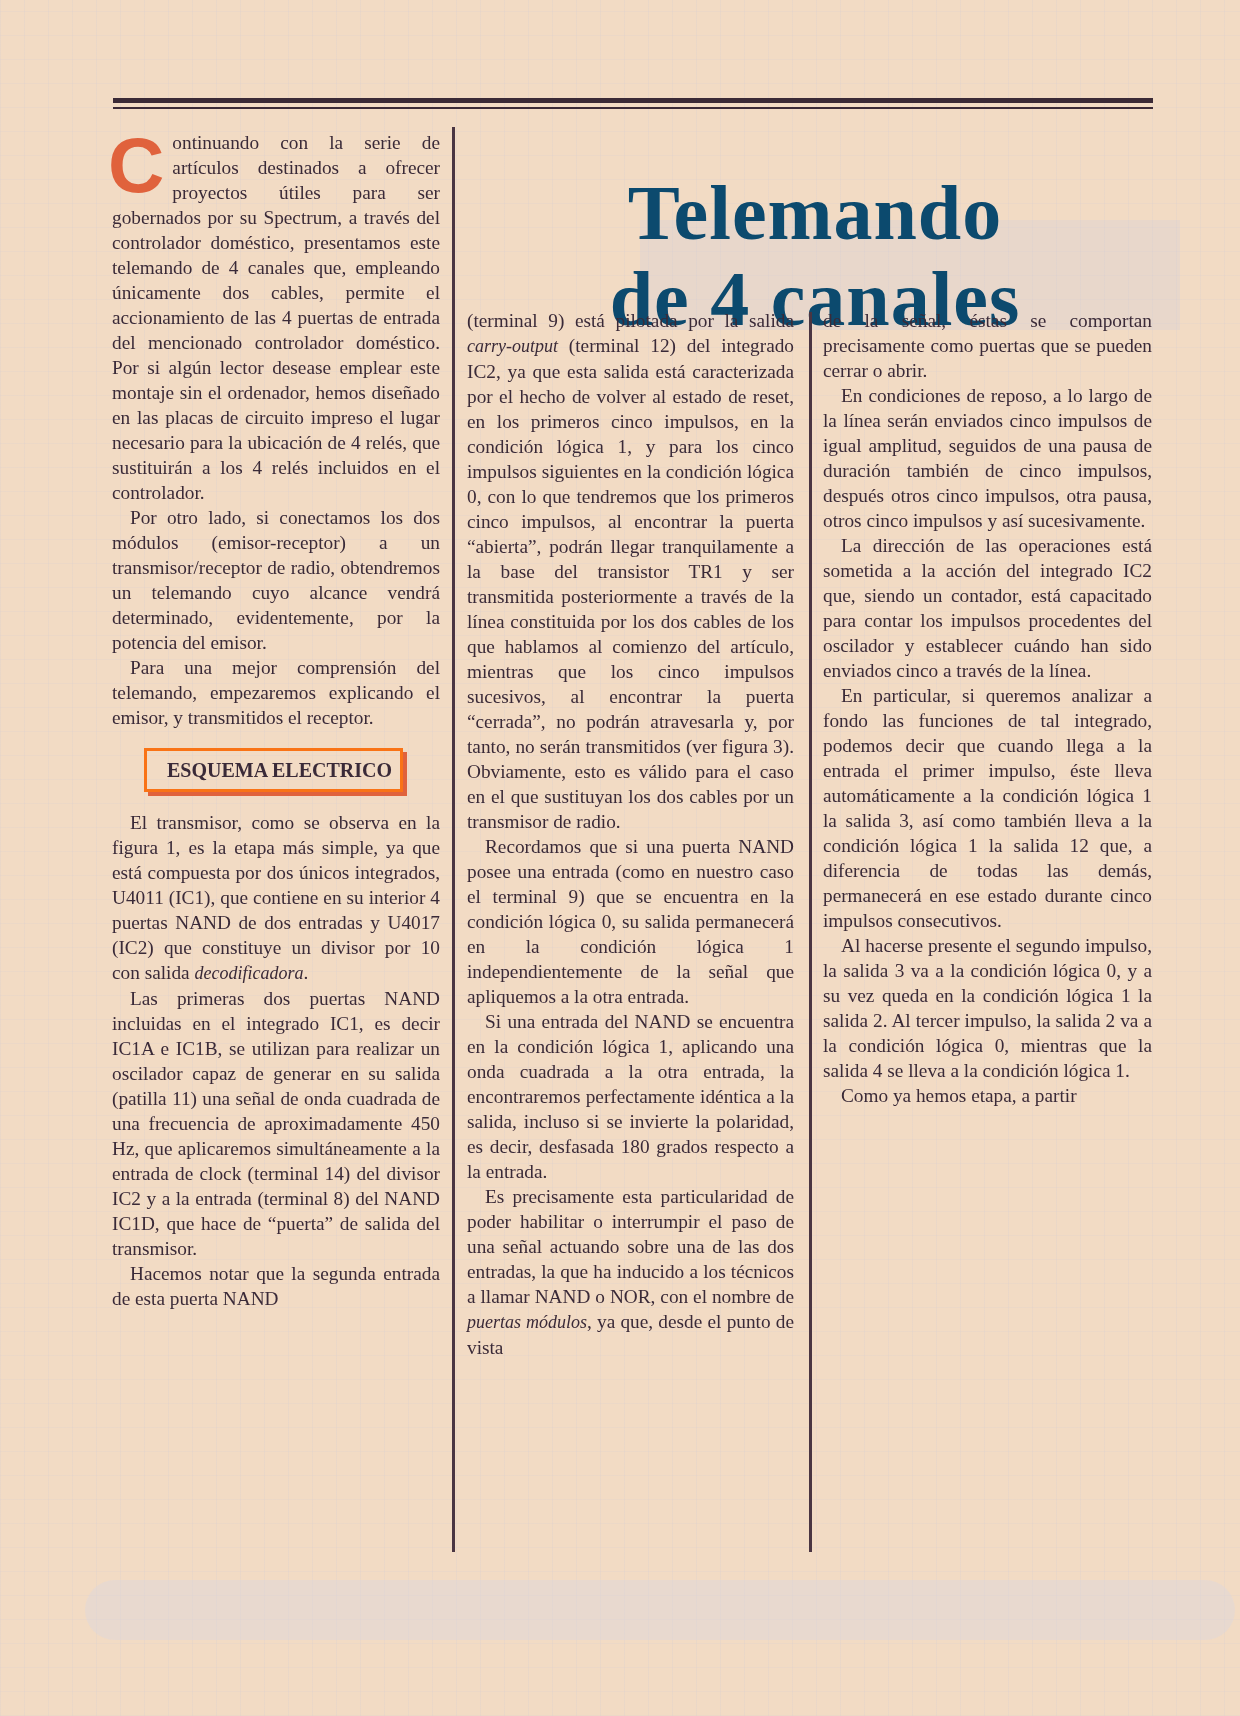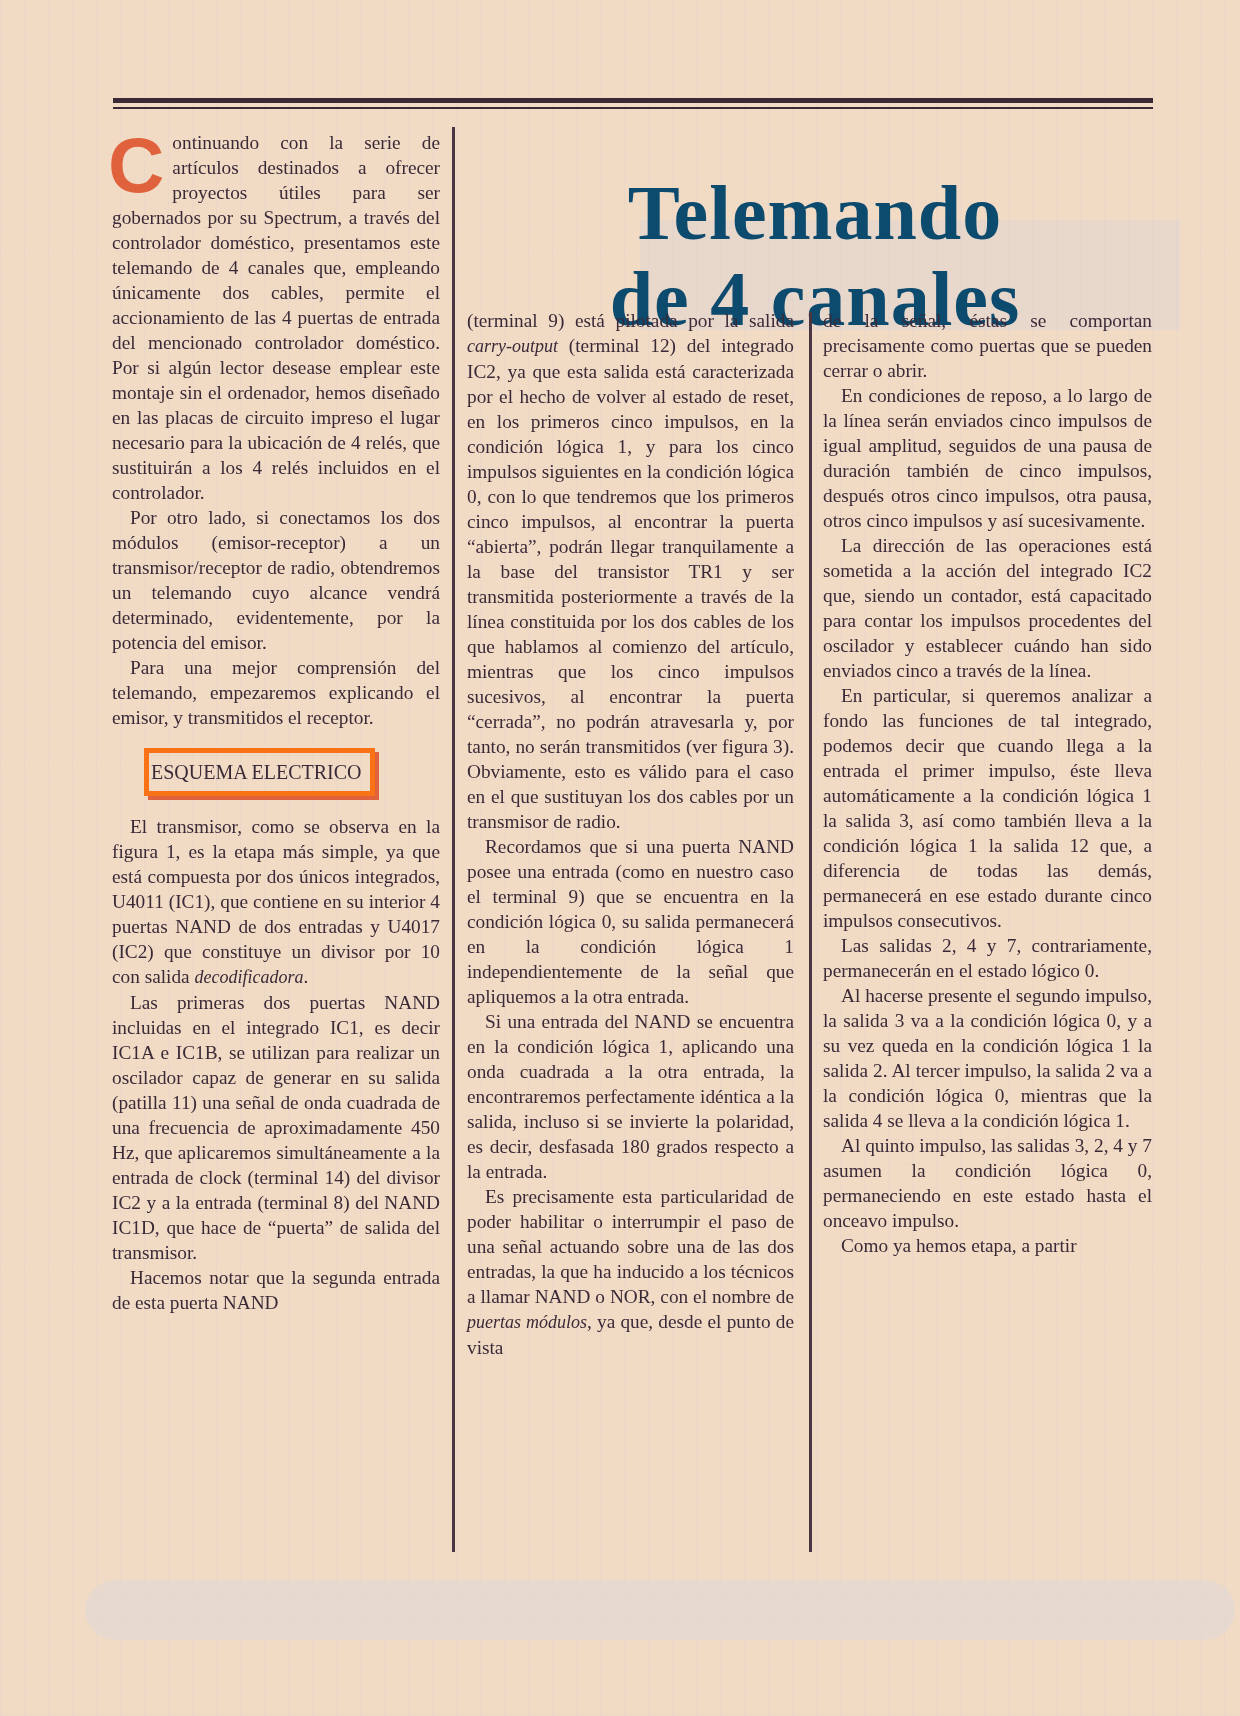--- a/index.html
+++ b/index.html
@@ -66,24 +66,24 @@
     color: #0c4a6e;
     font-weight: bold;
     font-size: 78px;
     line-height: 86px;
     letter-spacing: 1px;
   }
   .title span { display: block; }
   .section-box {
     margin: 18px 0 18px 32px;
     display: inline-block;
-    border: 5px solid #f97316;
+    border: 3px solid #f97316;
     box-shadow: 4px 4px 0 #e0623c;
-    padding: 4px 8px 4px 2px;
-    font-weight: normal;
+    padding: 4px 8px 4px 20px;
+    font-weight: bold;
     font-size: 20px;
     line-height: 30px;
     background: transparent;
   }
   em.sans { font-family: Liberation Serif, serif; font-style: italic; font-size: 18px; }
 </style>
 </head>
 <body>
 
 <div class="page-bg"></div>
@@ -116,17 +116,15 @@
   <p class="ind">Recordamos que si una puerta NAND posee una entrada (como en nuestro caso el terminal 9) que se encuentra en la condición lógica 0, su salida permanecerá en la condición lógica 1 independientemente de la señal que apliquemos a la otra entrada.</p>
   <p class="ind">Si una entrada del NAND se encuentra en la condición lógica 1, aplicando una onda cuadrada a la otra entrada, la encontraremos perfectamente idéntica a la salida, incluso si se invierte la polaridad, es decir, desfasada 180 grados respecto a la entrada.</p>
   <p class="ind"><span>Es precisamente esta particularidad de poder habilitar o interrumpir el paso de una señal actuando sobre una de las dos entradas, la que ha inducido a los técnicos a llamar NAND o NOR, con el nombre de</span> <em class="sans">puertas módulos</em><span>, ya que, desde el punto de vista</span></p>
 </div>
 
 <div class="col col3">
   <p>de la señal, éstas se comportan precisamente como puertas que se pueden cerrar o abrir.</p>
   <p class="ind">En condiciones de reposo, a lo largo de la línea serán enviados cinco impulsos de igual amplitud, seguidos de una pausa de duración también de cinco impulsos, después otros cinco impulsos, otra pausa, otros cinco impulsos y así sucesivamente.</p>
   <p class="ind">La dirección de las operaciones está sometida a la acción del integrado IC2 que, siendo un contador, está capacitado para contar los impulsos procedentes del oscilador y establecer cuándo han sido enviados cinco a través de la línea.</p>
   <p class="ind">En particular, si queremos analizar a fondo las funciones de tal integrado, podemos decir que cuando llega a la entrada el primer impulso, éste lleva automáticamente a la condición lógica 1 la salida 3, así como también lleva a la condición lógica 1 la salida 12 que, a diferencia de todas las demás, permanecerá en ese estado durante cinco impulsos consecutivos.</p>
-  <p class="ind">Las salidas 2, 4 y 7, contrariamente, permanecerán en el estado lógico 0.</p>
   <p class="ind">Al hacerse presente el segundo impulso, la salida 3 va a la condición lógica 0, y a su vez queda en la condición lógica 1 la salida 2. Al tercer impulso, la salida 2 va a la condición lógica 0, mientras que la salida 4 se lleva a la condición lógica 1.</p>
-  <p class="ind">Al quinto impulso, las salidas 3, 2, 4 y 7 asumen la condición lógica 0, permaneciendo en este estado hasta el onceavo impulso.</p>
   <p class="ind">Como ya hemos etapa, a partir</p>
 </div>
 
 </body></html>

